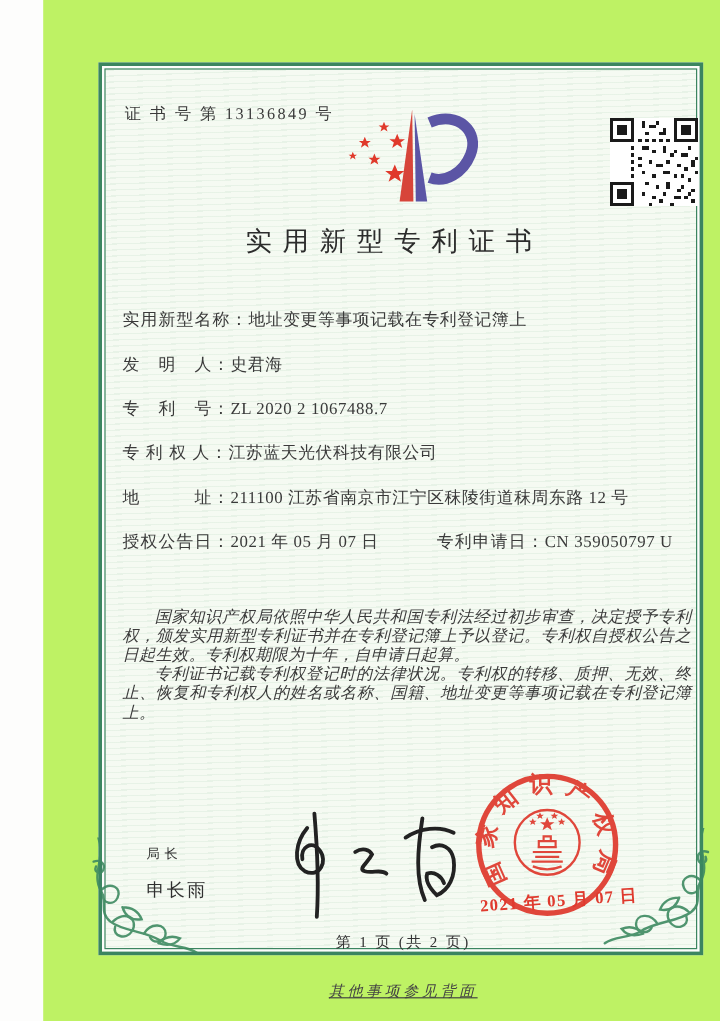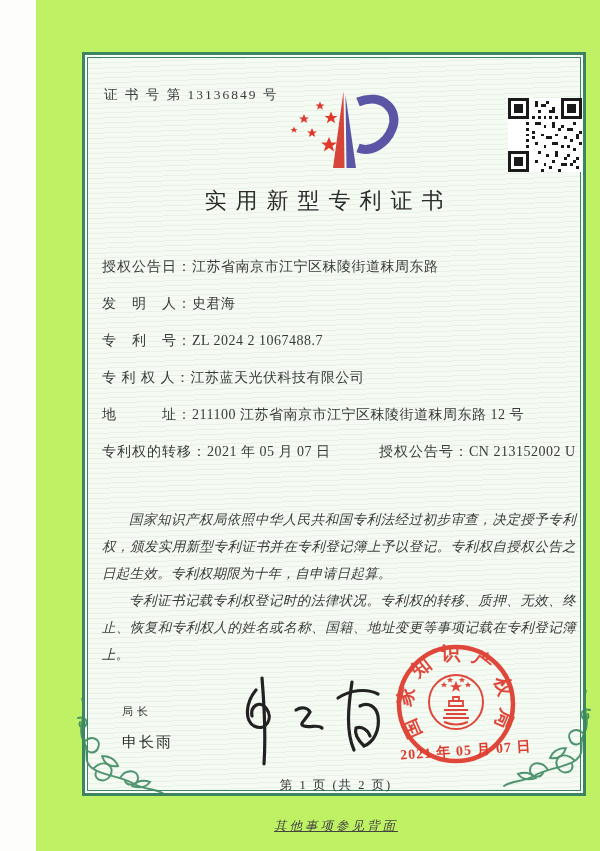--- a/index.html
+++ b/index.html
@@ -20,21 +20,21 @@
   .logo{left:238px;top:86px;width:130px;height:85px;}
   .qr{left:472px;top:98px;width:74px;height:74px;}
   .title{left:0;top:186px;width:585px;text-align:center;font-size:22px;font-weight:400;
          letter-spacing:9px;color:#2c2c2c;}
   .fields{left:66px;top:258px;width:478px;font-size:14px;color:#3a3a3a;}
   .field{height:22px;margin-bottom:15px;white-space:nowrap;}
   .f-label{letter-spacing:1px;white-space:pre;}
   .f-value{letter-spacing:.5px;}
   .grant .f-value1{display:inline-block;width:148px;}
   .grant .f-label2{margin-left:24px;letter-spacing:1px;white-space:pre;}
-  .paras{left:66px;top:506px;width:474px;font-size:13.5px;line-height:27px;
+  .paras{left:66px;top:506px;width:474px;font-size:13.5px;line-height:16px;
          color:#3b3b3b;font-style:italic;letter-spacing:.3px;text-align:justify;}
   .paras p{margin:0;text-indent:2em;}
   .sig-role{left:86px;top:704px;font-size:11px;letter-spacing:4px;color:#2f2f2f;}
   .sig-name{left:86px;top:733px;font-size:15px;letter-spacing:2px;color:#2f2f2f;}
   .sig-svg{left:190px;top:672px;width:165px;height:100px;}
   .seal{left:350px;top:638px;width:140px;height:140px;opacity:.93;}
   .seal-date{left:364px;top:742px;font-size:14px;color:#df3a2e;letter-spacing:1px;
              transform:rotate(-4deg);font-weight:600;}
   .page-no{left:0;top:777px;width:600px;text-align:center;font-size:12.5px;
            letter-spacing:2px;color:#333;}
@@ -143,36 +143,36 @@
         <rect x="14" y="23" width="1" height="1"></rect>
         <rect x="17" y="24" width="1" height="1"></rect>
         <rect x="22" y="21" width="1" height="1"></rect>
     </g>
   </svg>
 
   <div class="abs title">实用新型专利证书</div>
 
   <div class="abs fields">
     <div class="field">
-      <span class="f-label">授权公告日：</span><span class="f-value">江苏省南京市江宁区秣陵街道秣周东路</span>
+      <span class="f-label">实用新型名称：</span><span class="f-value">地址变更等事项记载在专利登记簿上</span>
     </div>
     <div class="field">
       <span class="f-label">发　明　人：</span><span class="f-value">史君海</span>
     </div>
     <div class="field">
-      <span class="f-label">专　利　号：</span><span class="f-value">ZL 2024 2 1067488.7</span>
+      <span class="f-label">专　利　号：</span><span class="f-value">ZL 2020 2 1067488.7</span>
     </div>
     <div class="field">
       <span class="f-label">专 利 权 人：</span><span class="f-value">江苏蓝天光伏科技有限公司</span>
     </div>
     <div class="field">
       <span class="f-label">地　　　址：</span><span class="f-value">211100 江苏省南京市江宁区秣陵街道秣周东路 12 号</span>
     </div>
     <div class="field grant">
-      <span class="f-label">专利权的转移：</span><span class="f-value f-value1">2021 年 05 月 07 日</span><span class="f-label f-label2">授权公告号：</span><span class="f-value">CN 213152002 U</span>
+      <span class="f-label">授权公告日：</span><span class="f-value f-value1">2021 年 05 月 07 日</span><span class="f-label f-label2">专利申请日：</span><span class="f-value">CN 359050797 U</span>
     </div>
   </div>
 
   <div class="abs paras">
     <p>国家知识产权局依照中华人民共和国专利法经过初步审查，决定授予专利权，颁发实用新型专利证书并在专利登记簿上予以登记。专利权自授权公告之日起生效。专利权期限为十年，自申请日起算。</p>
     <p>专利证书记载专利权登记时的法律状况。专利权的转移、质押、无效、终止、恢复和专利权人的姓名或名称、国籍、地址变更等事项记载在专利登记簿上。</p>
   </div>
 
   <div class="abs sig-role">局长</div>
   <div class="abs sig-name">申长雨</div>

